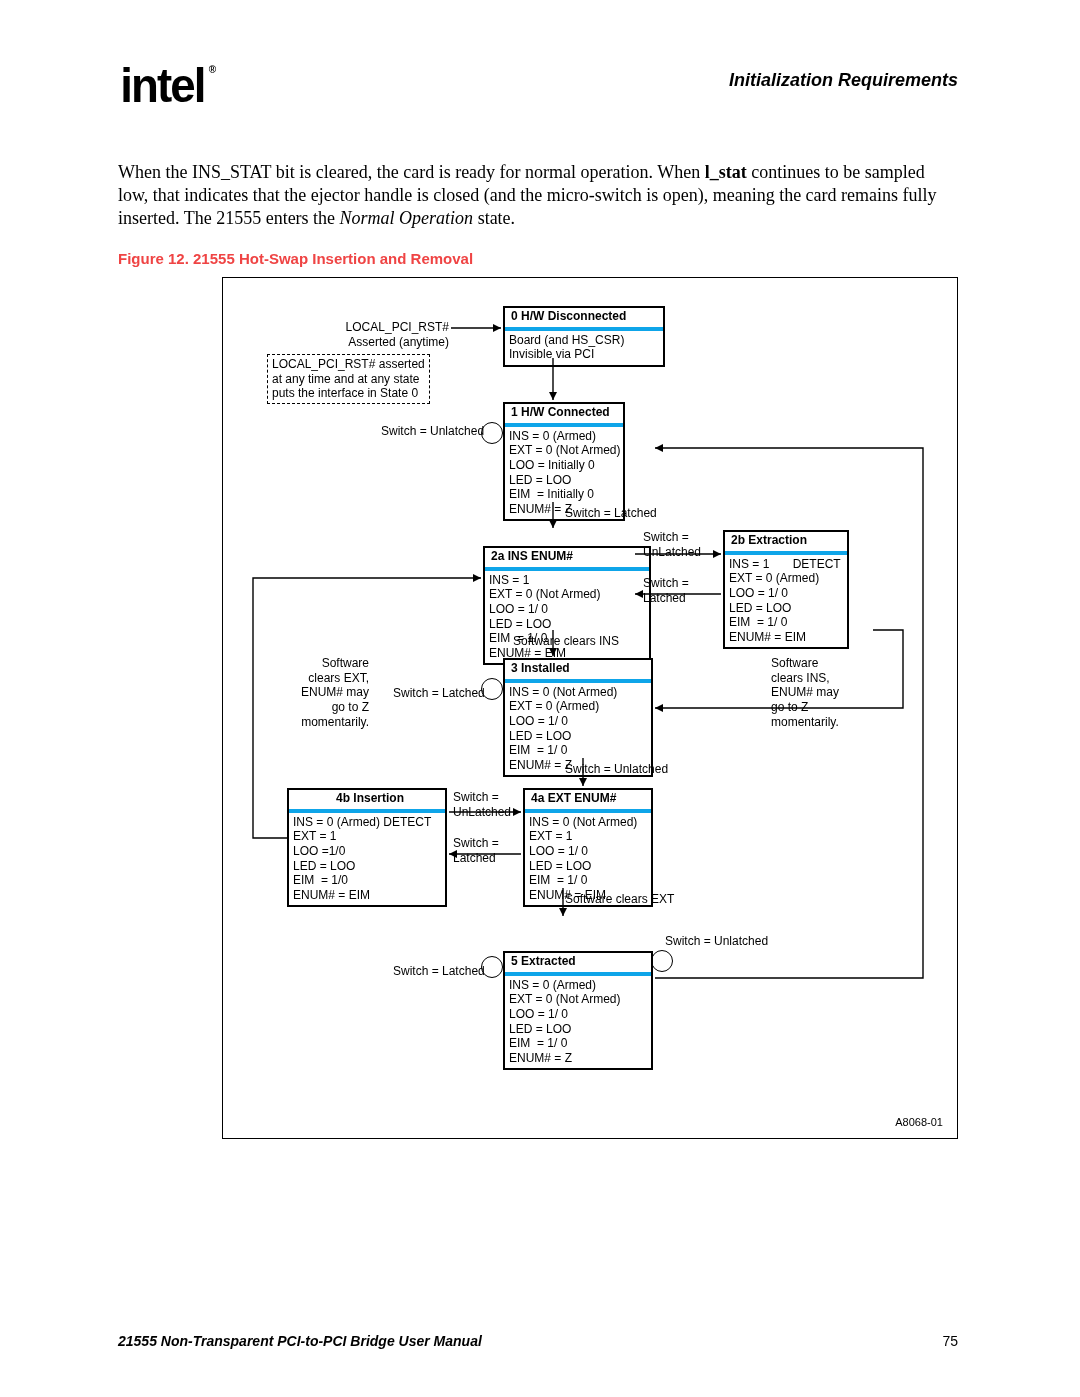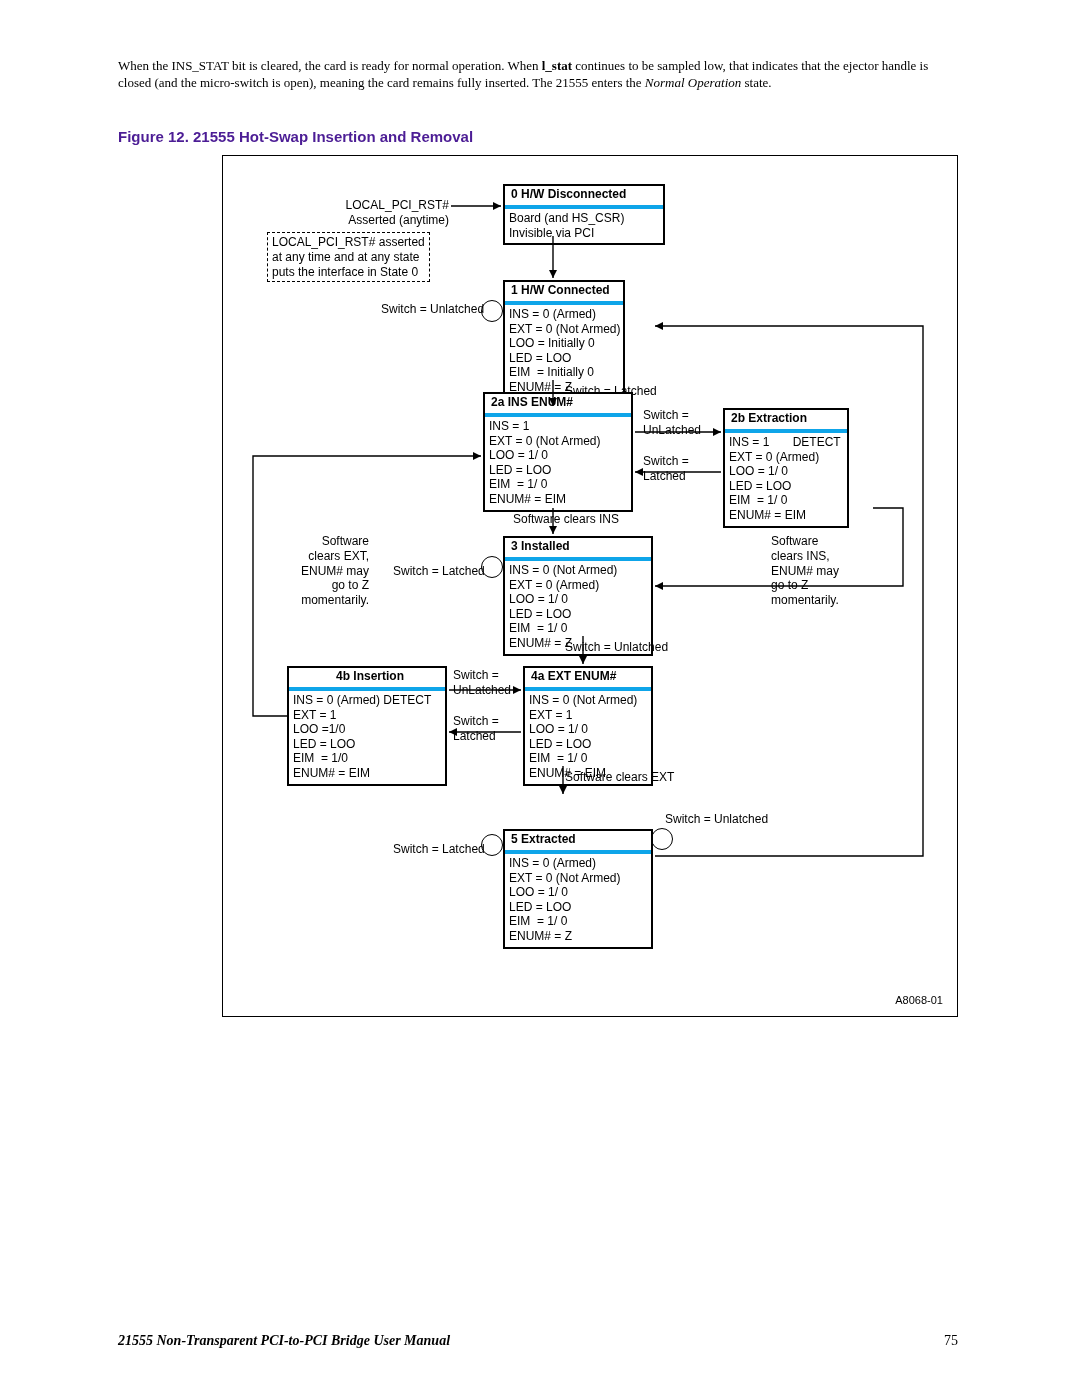--- a/index.html
+++ b/index.html
@@ -34,31 +34,31 @@
   .logo-text { display:inline-block; transform: scaleX(0.95);}
   .logo-r { font-size:10px; vertical-align: top; position: relative; top:6px; left:2px;}
   .section-title {
     font-family: Arial, Helvetica, sans-serif;
     font-weight: 700;
     font-style: italic;
     font-size: 18px;
     margin-top: 12px;
   }
   .body-para {
-    font-size: 13px;
+    font-size: 18px;
     line-height: 1.28;
-    margin-bottom: 37px;
+    margin-bottom: 20px;
   }
   .body-para b { font-weight:700; }
   .body-para i { font-style: italic; }
   .fig-caption {
     font-family: Arial, Helvetica, sans-serif;
     font-weight: 700;
     font-size: 15px;
-    color: #4c1d95;
+    color: #ef4444;
     margin-bottom: 10px;
   }
   .diagram-frame {
     width: 736px;
     height: 862px;
     border: 1px solid #000;
     margin-left: 104px;
     position: relative;
     font-family: Arial, Helvetica, sans-serif;
     font-size: 12px;
@@ -88,30 +88,34 @@
     right:14px;bottom:10px;
     font-size:11px;
   }
   .footer {
     position: absolute;
     left: 118px;
     right: 122px;
     bottom: 48px;
     display:flex;
     justify-content: space-between;
-    font-family: Liberation Serif, serif;
+    font-family: Liberation Sans, sans-serif;
     font-size: 14px;
   }
   .footer .ft-l { font-weight:700; font-style: italic; }
   svg.arrows { position:absolute; left:0; top:0; pointer-events:none; }
 </style>
 </head>
 <body>
 
 <div class="page">
+  <div class="header-row">
+    <div class="logo"><span class="logo-text">intel</span><span class="logo-r">®</span></div>
+    <div class="section-title">Initialization Requirements</div>
+  </div>
 
   <p class="body-para">
     <span>When the INS_STAT bit is cleared, the card is ready for normal operation. When </span><b>l_stat</b><span> continues to be sampled low, that indicates that the ejector handle is closed (and the micro-switch is open), meaning the card remains fully inserted. The 21555 enters the </span><i>Normal Operation</i><span> state.</span>
   </p>
 
   <div class="fig-caption">Figure 12. 21555 Hot-Swap Insertion and Removal</div>
 
   <div class="diagram-frame">
 
     <div class="note" style="left:86px;top:42px;text-align:right;width:140px;white-space:pre;">LOCAL_PCI_RST#
@@ -134,21 +138,21 @@
 LOO = Initially 0
 LED = LOO
 EIM  = Initially 0
 ENUM# = Z</div>
     </div>
     <div class="note" style="left:158px;top:146px;">Switch = Unlatched</div>
     <div class="loop" style="left:258px;top:144px;"></div>
 
     <div class="note" style="left:342px;top:228px;">Switch = Latched</div>
 
-    <div class="node" style="left:260px;top:236px;width:150px;">
+    <div class="node" style="left:260px;top:268px;width:168px;">
       <div class="ttl">2a INS ENUM#</div>
       <div style="white-space:pre">INS = 1
 EXT = 0 (Not Armed)
 LOO = 1/ 0
 LED = LOO
 EIM  = 1/ 0
 ENUM# = EIM</div>
     </div>
 
     <div class="note" style="left:420px;top:252px;white-space:pre;">Switch =

